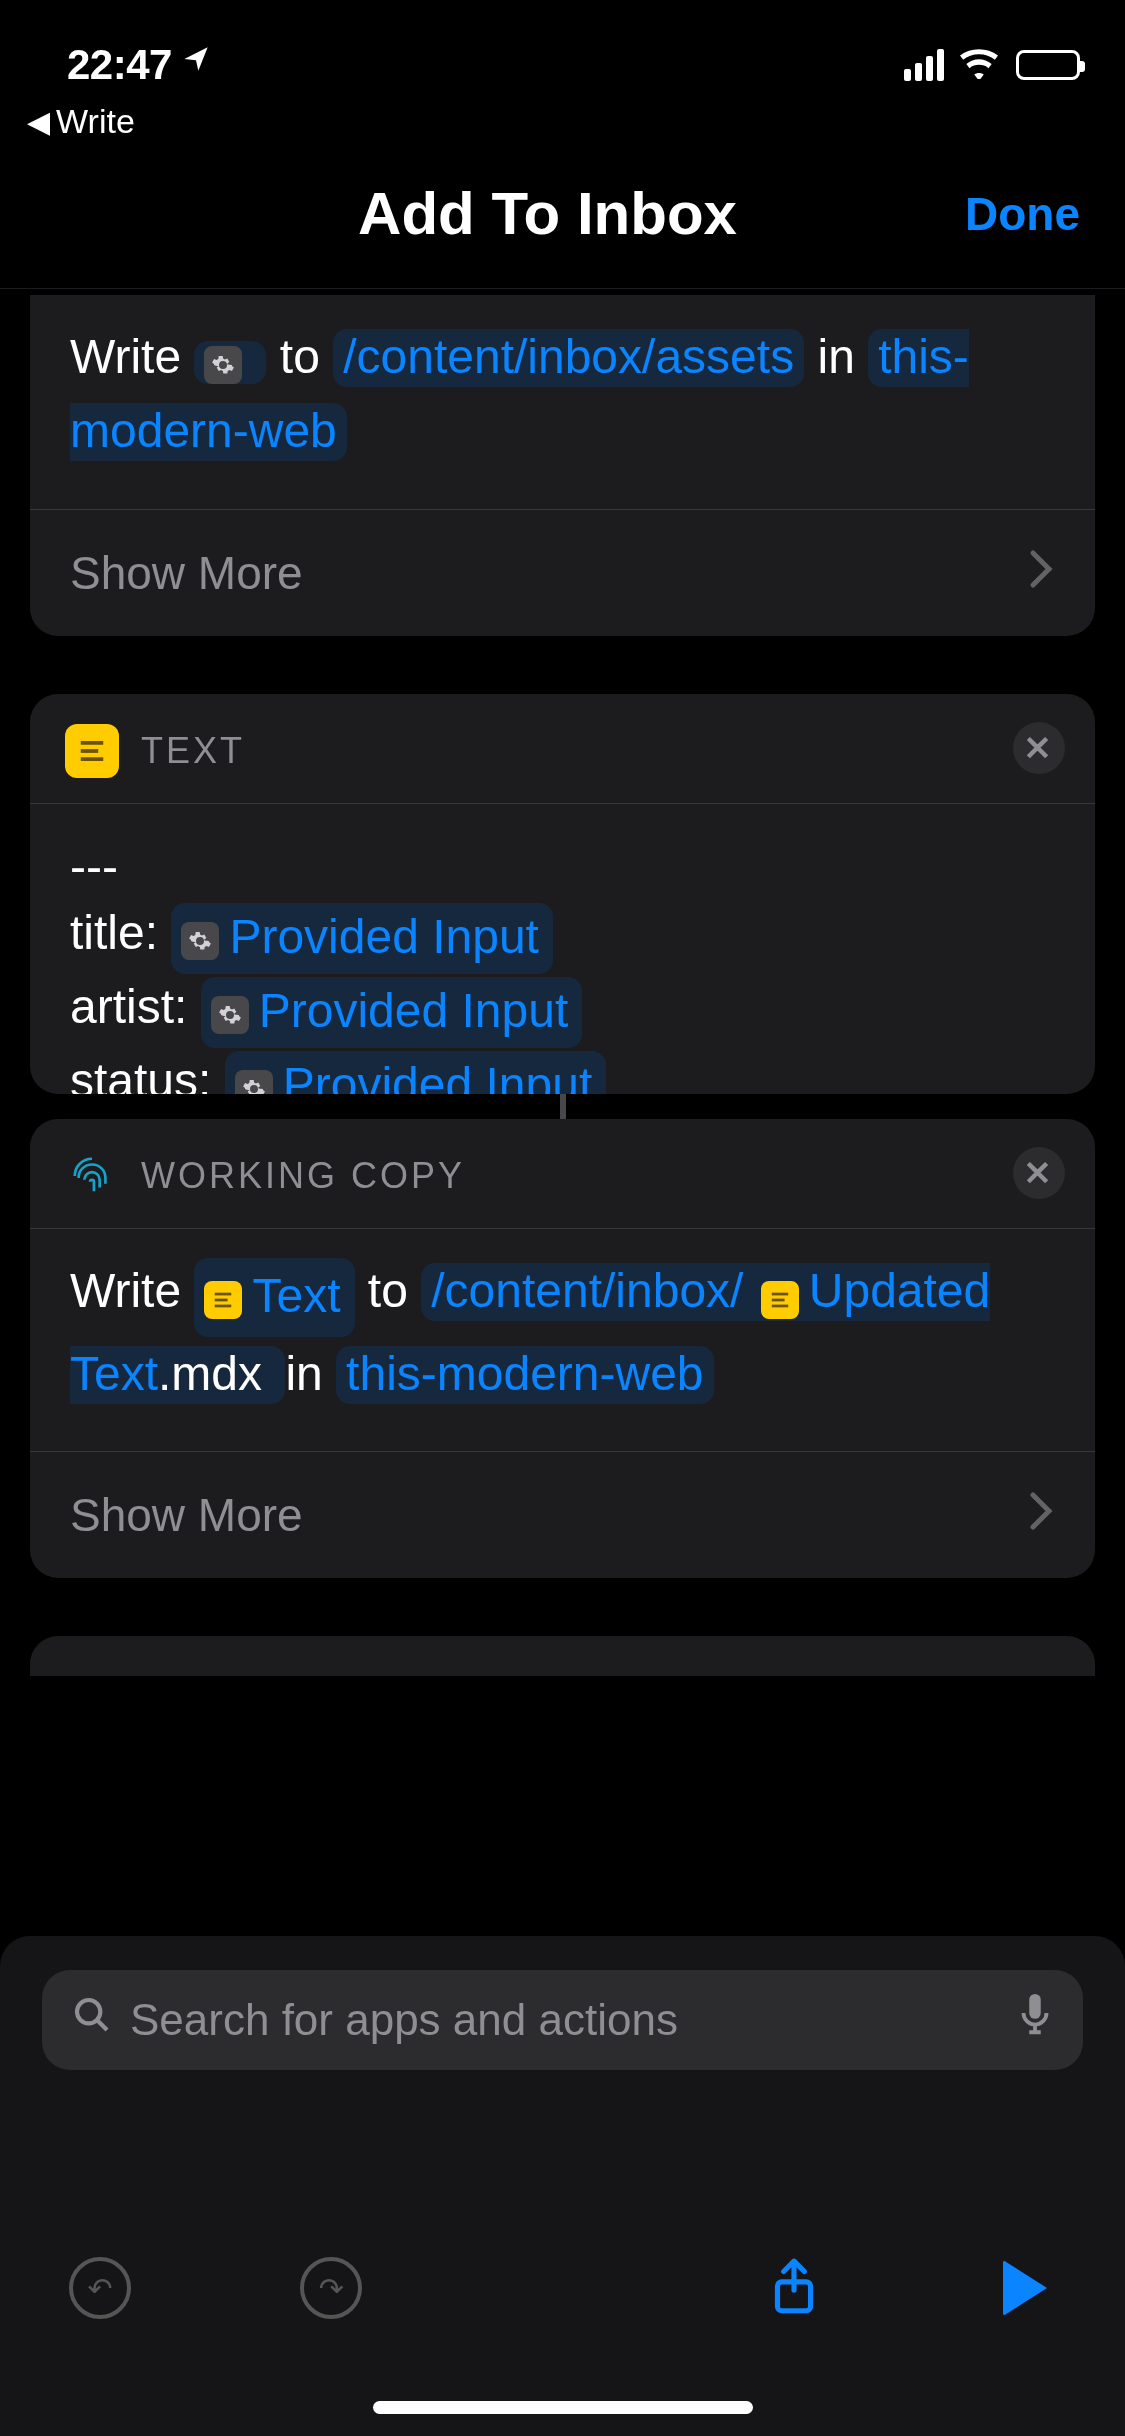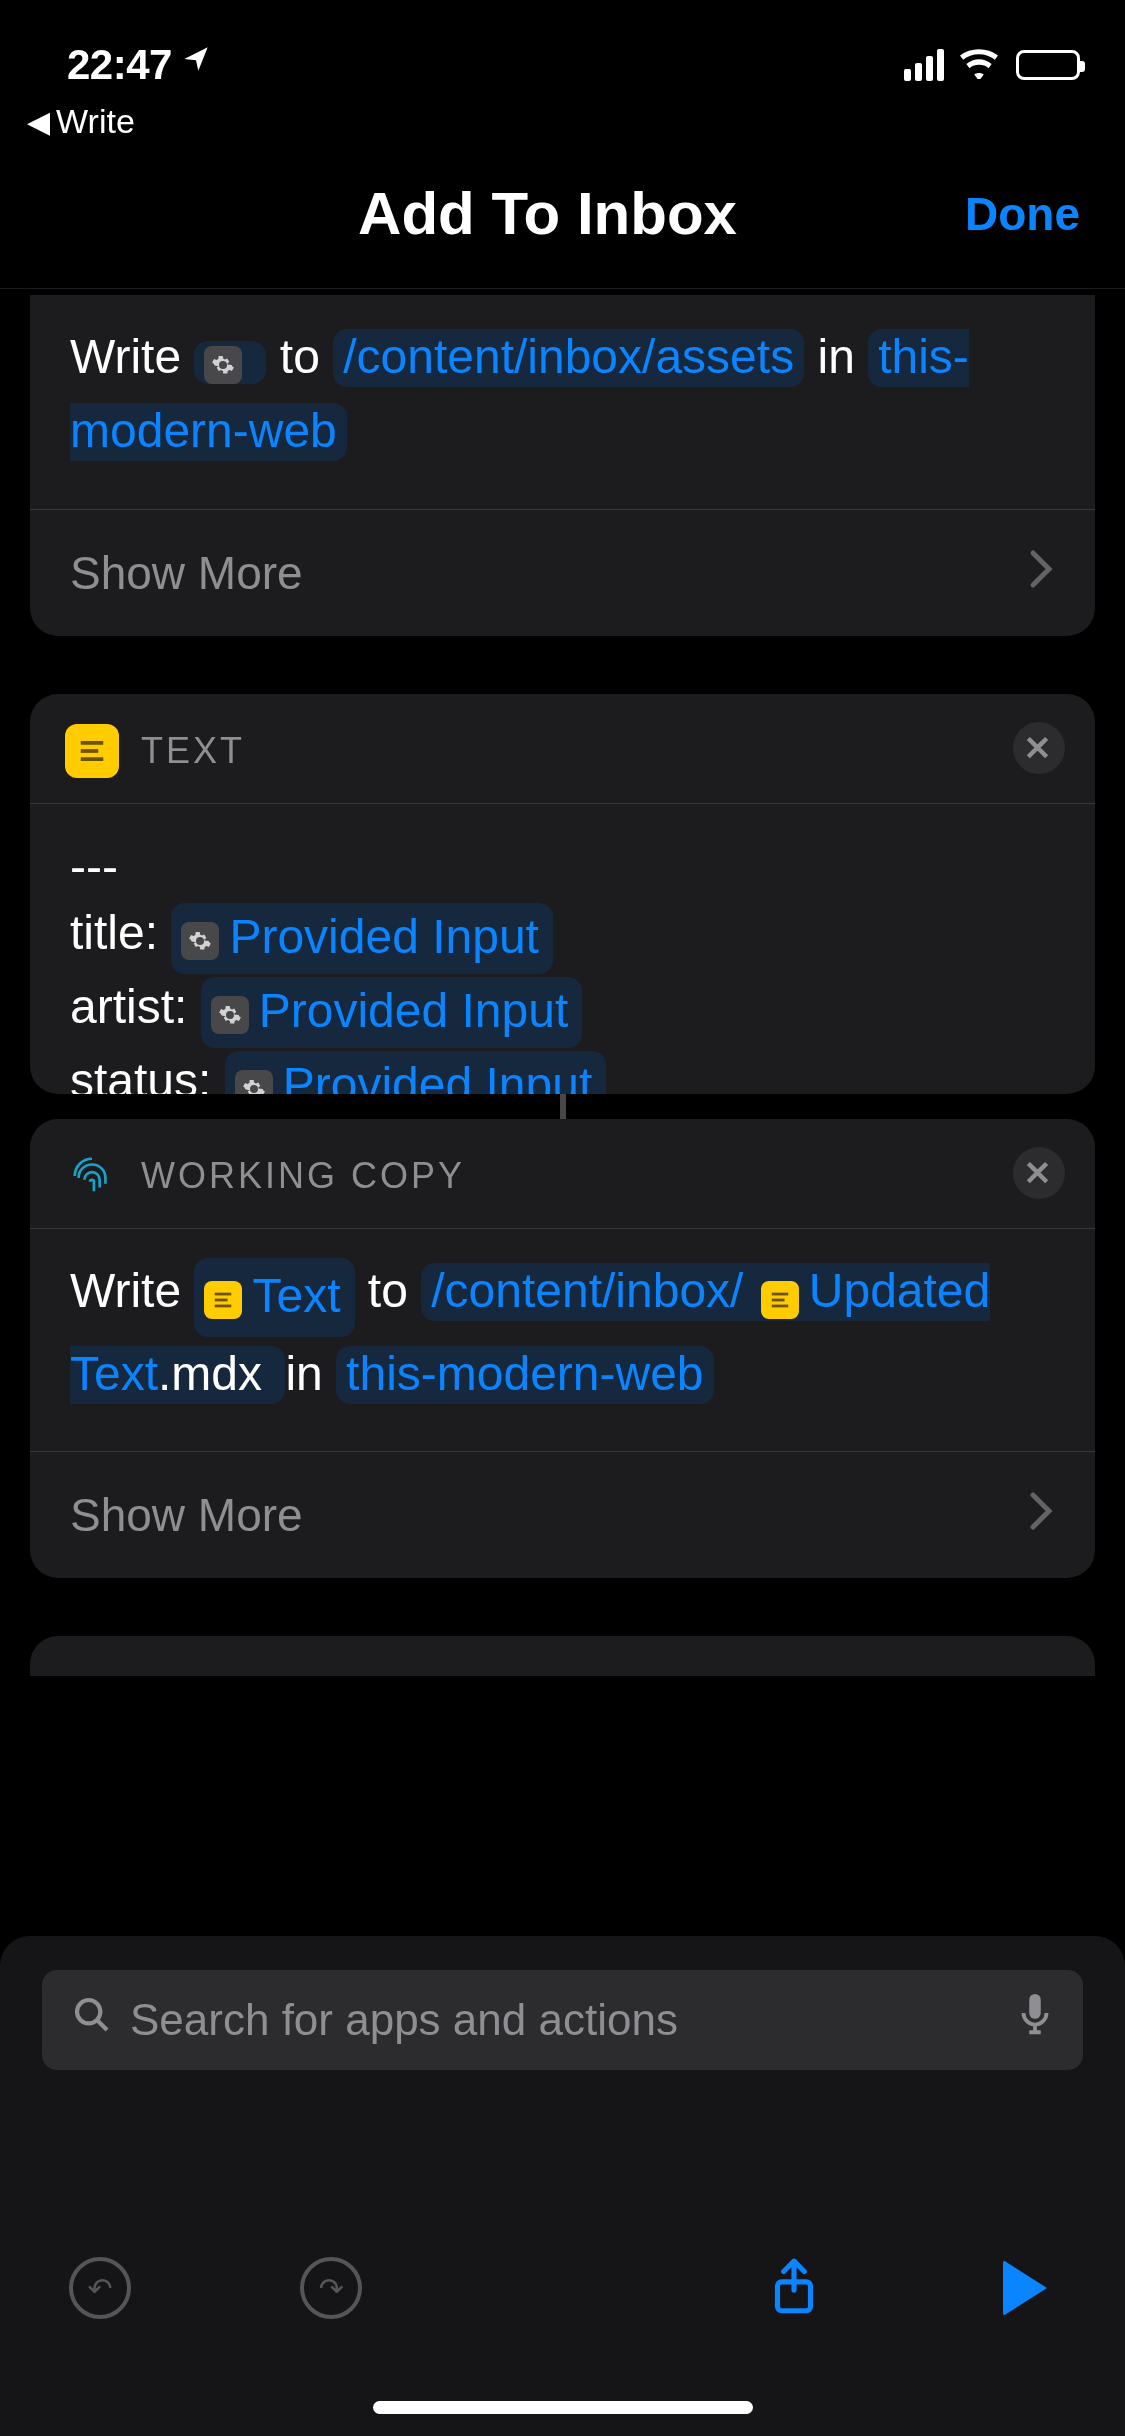--- a/index.html
+++ b/index.html
@@ -122,21 +122,21 @@
     
     .search-panel {
       position:absolute; left:0; right:0; bottom:0;
       background:#151517;
       border-radius: 30px 30px 0 0;
       padding: 34px 42px 0 42px;
       height: 500px;
       display:flex; flex-direction:column;
     }
     .search-field {
-      background:#2c2c2e; border-radius:15px;
+      background:#2c2c2e; border-radius:28px;
       padding: 22px 30px;
       display:flex; align-items:center; gap:18px;
       font-size:44px; color:#8e8e93;
     }
     .search-field .mic { margin-left:auto; color:#8e8e93; }
 
     .toolbar {
       margin-top:auto;
       display:flex; justify-content:space-between; align-items:center;
       padding: 30px 20px 110px 20px;

